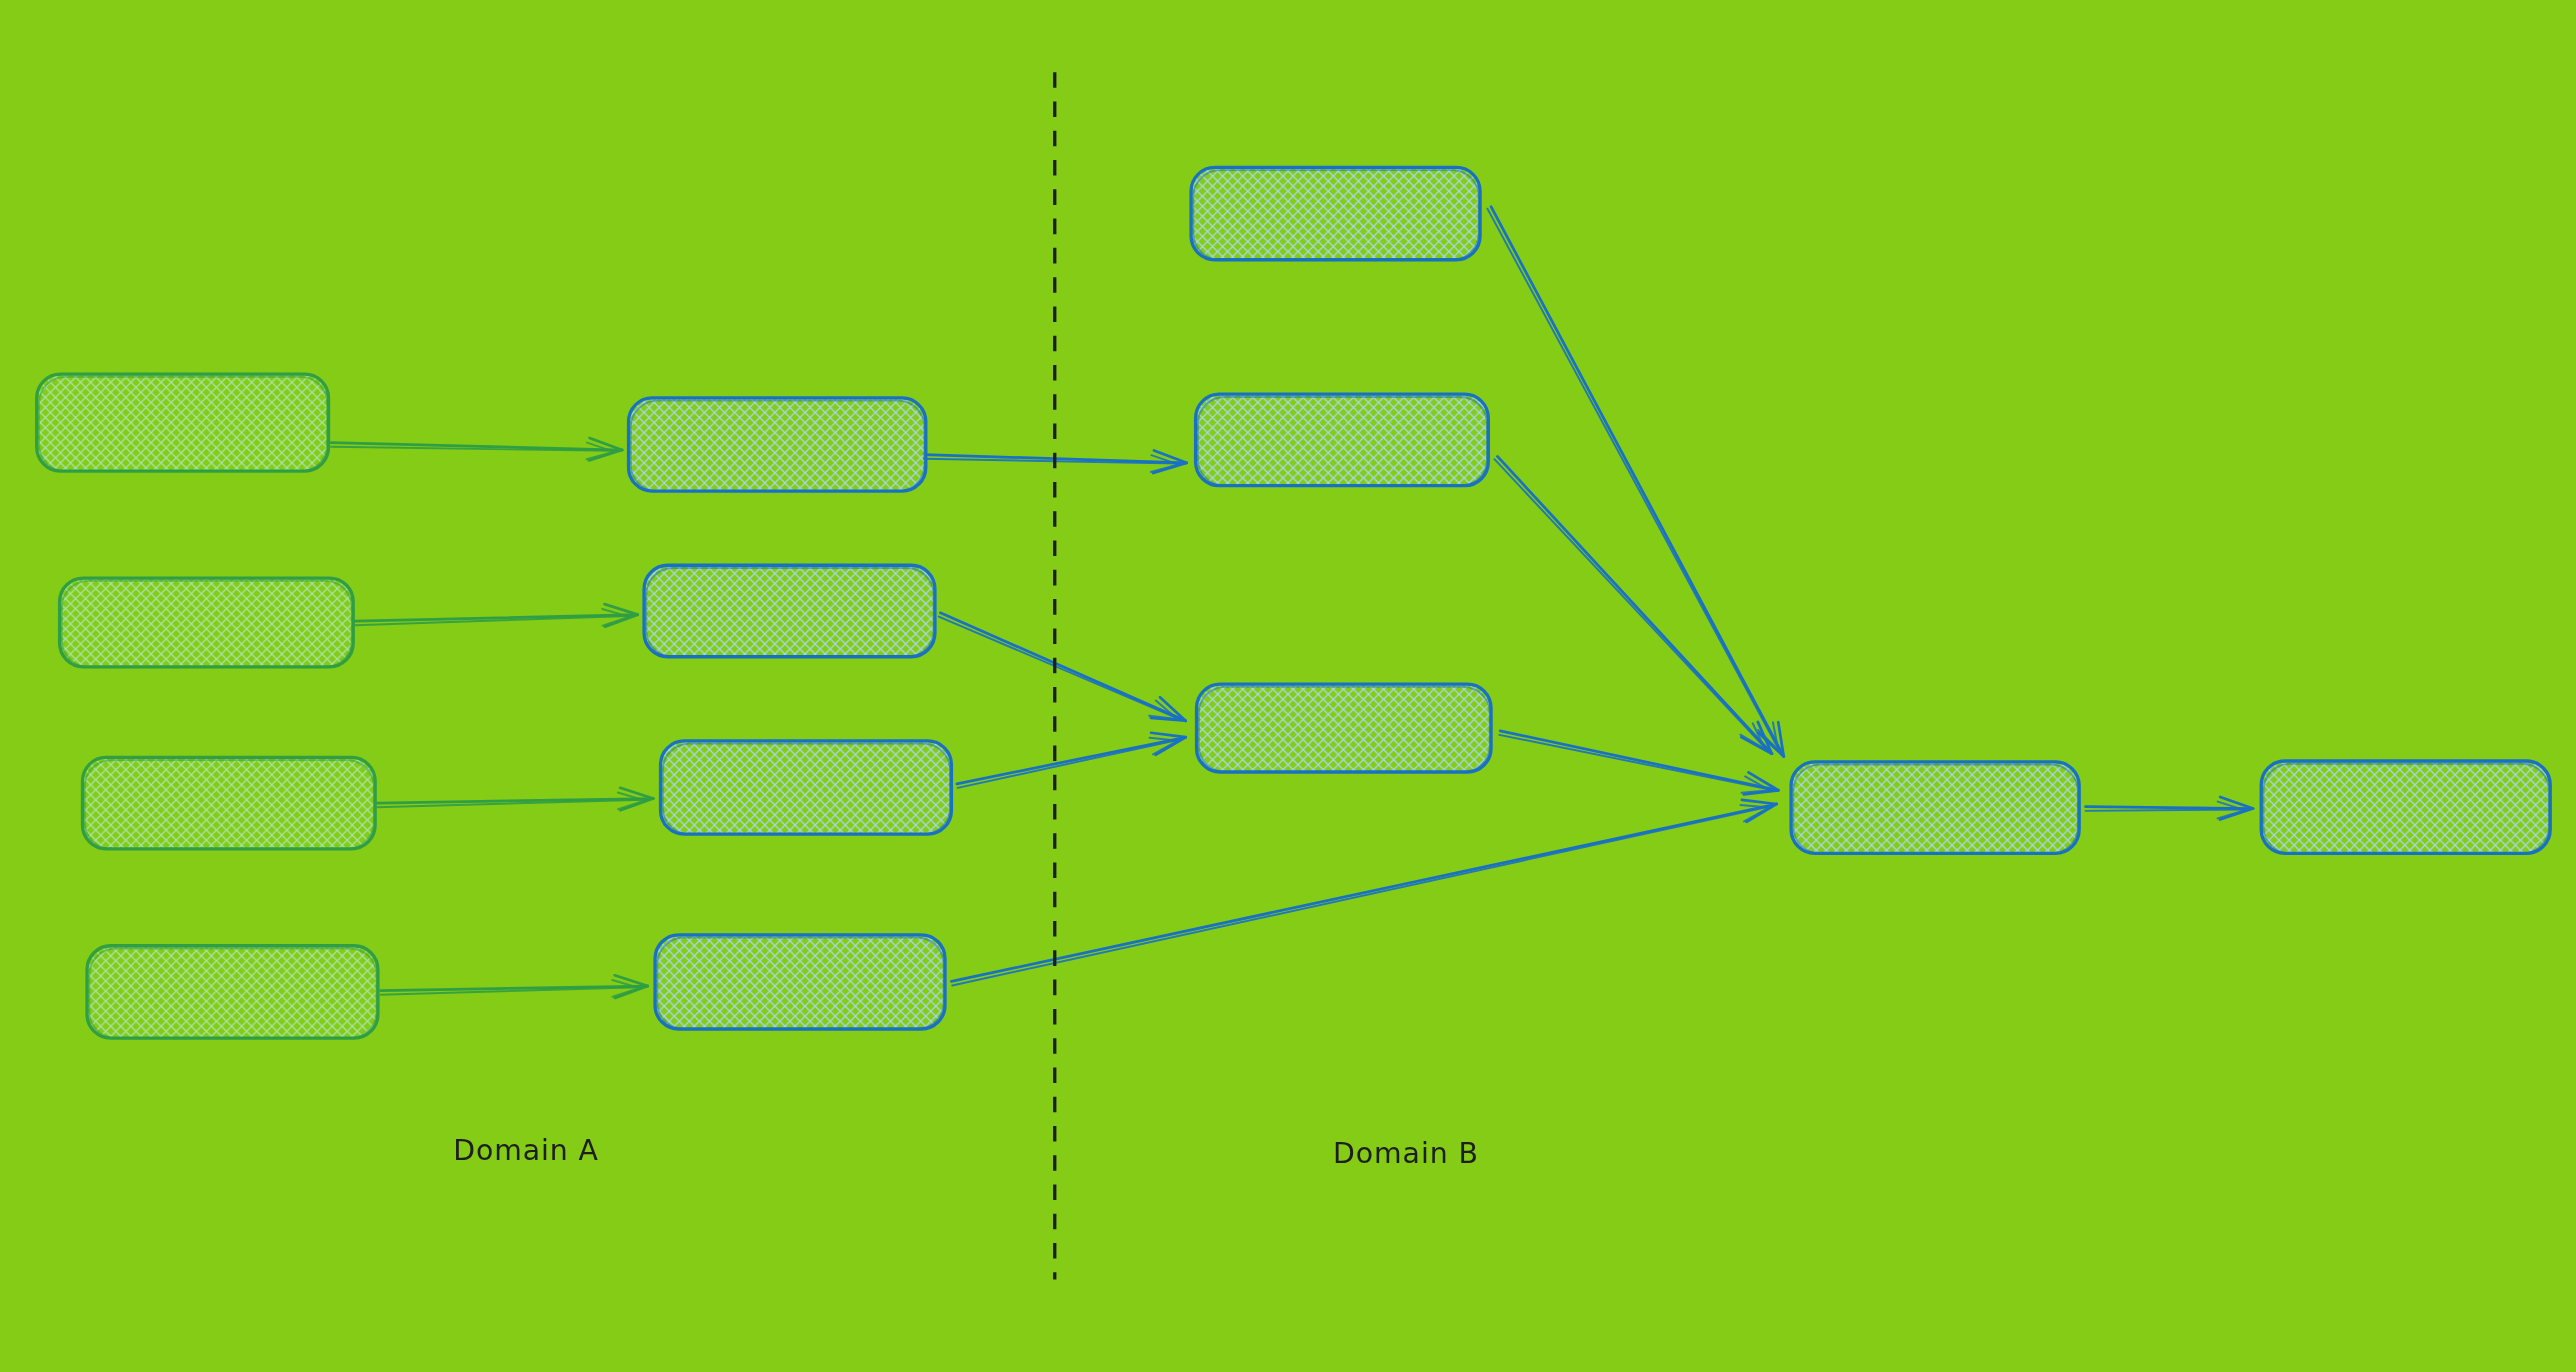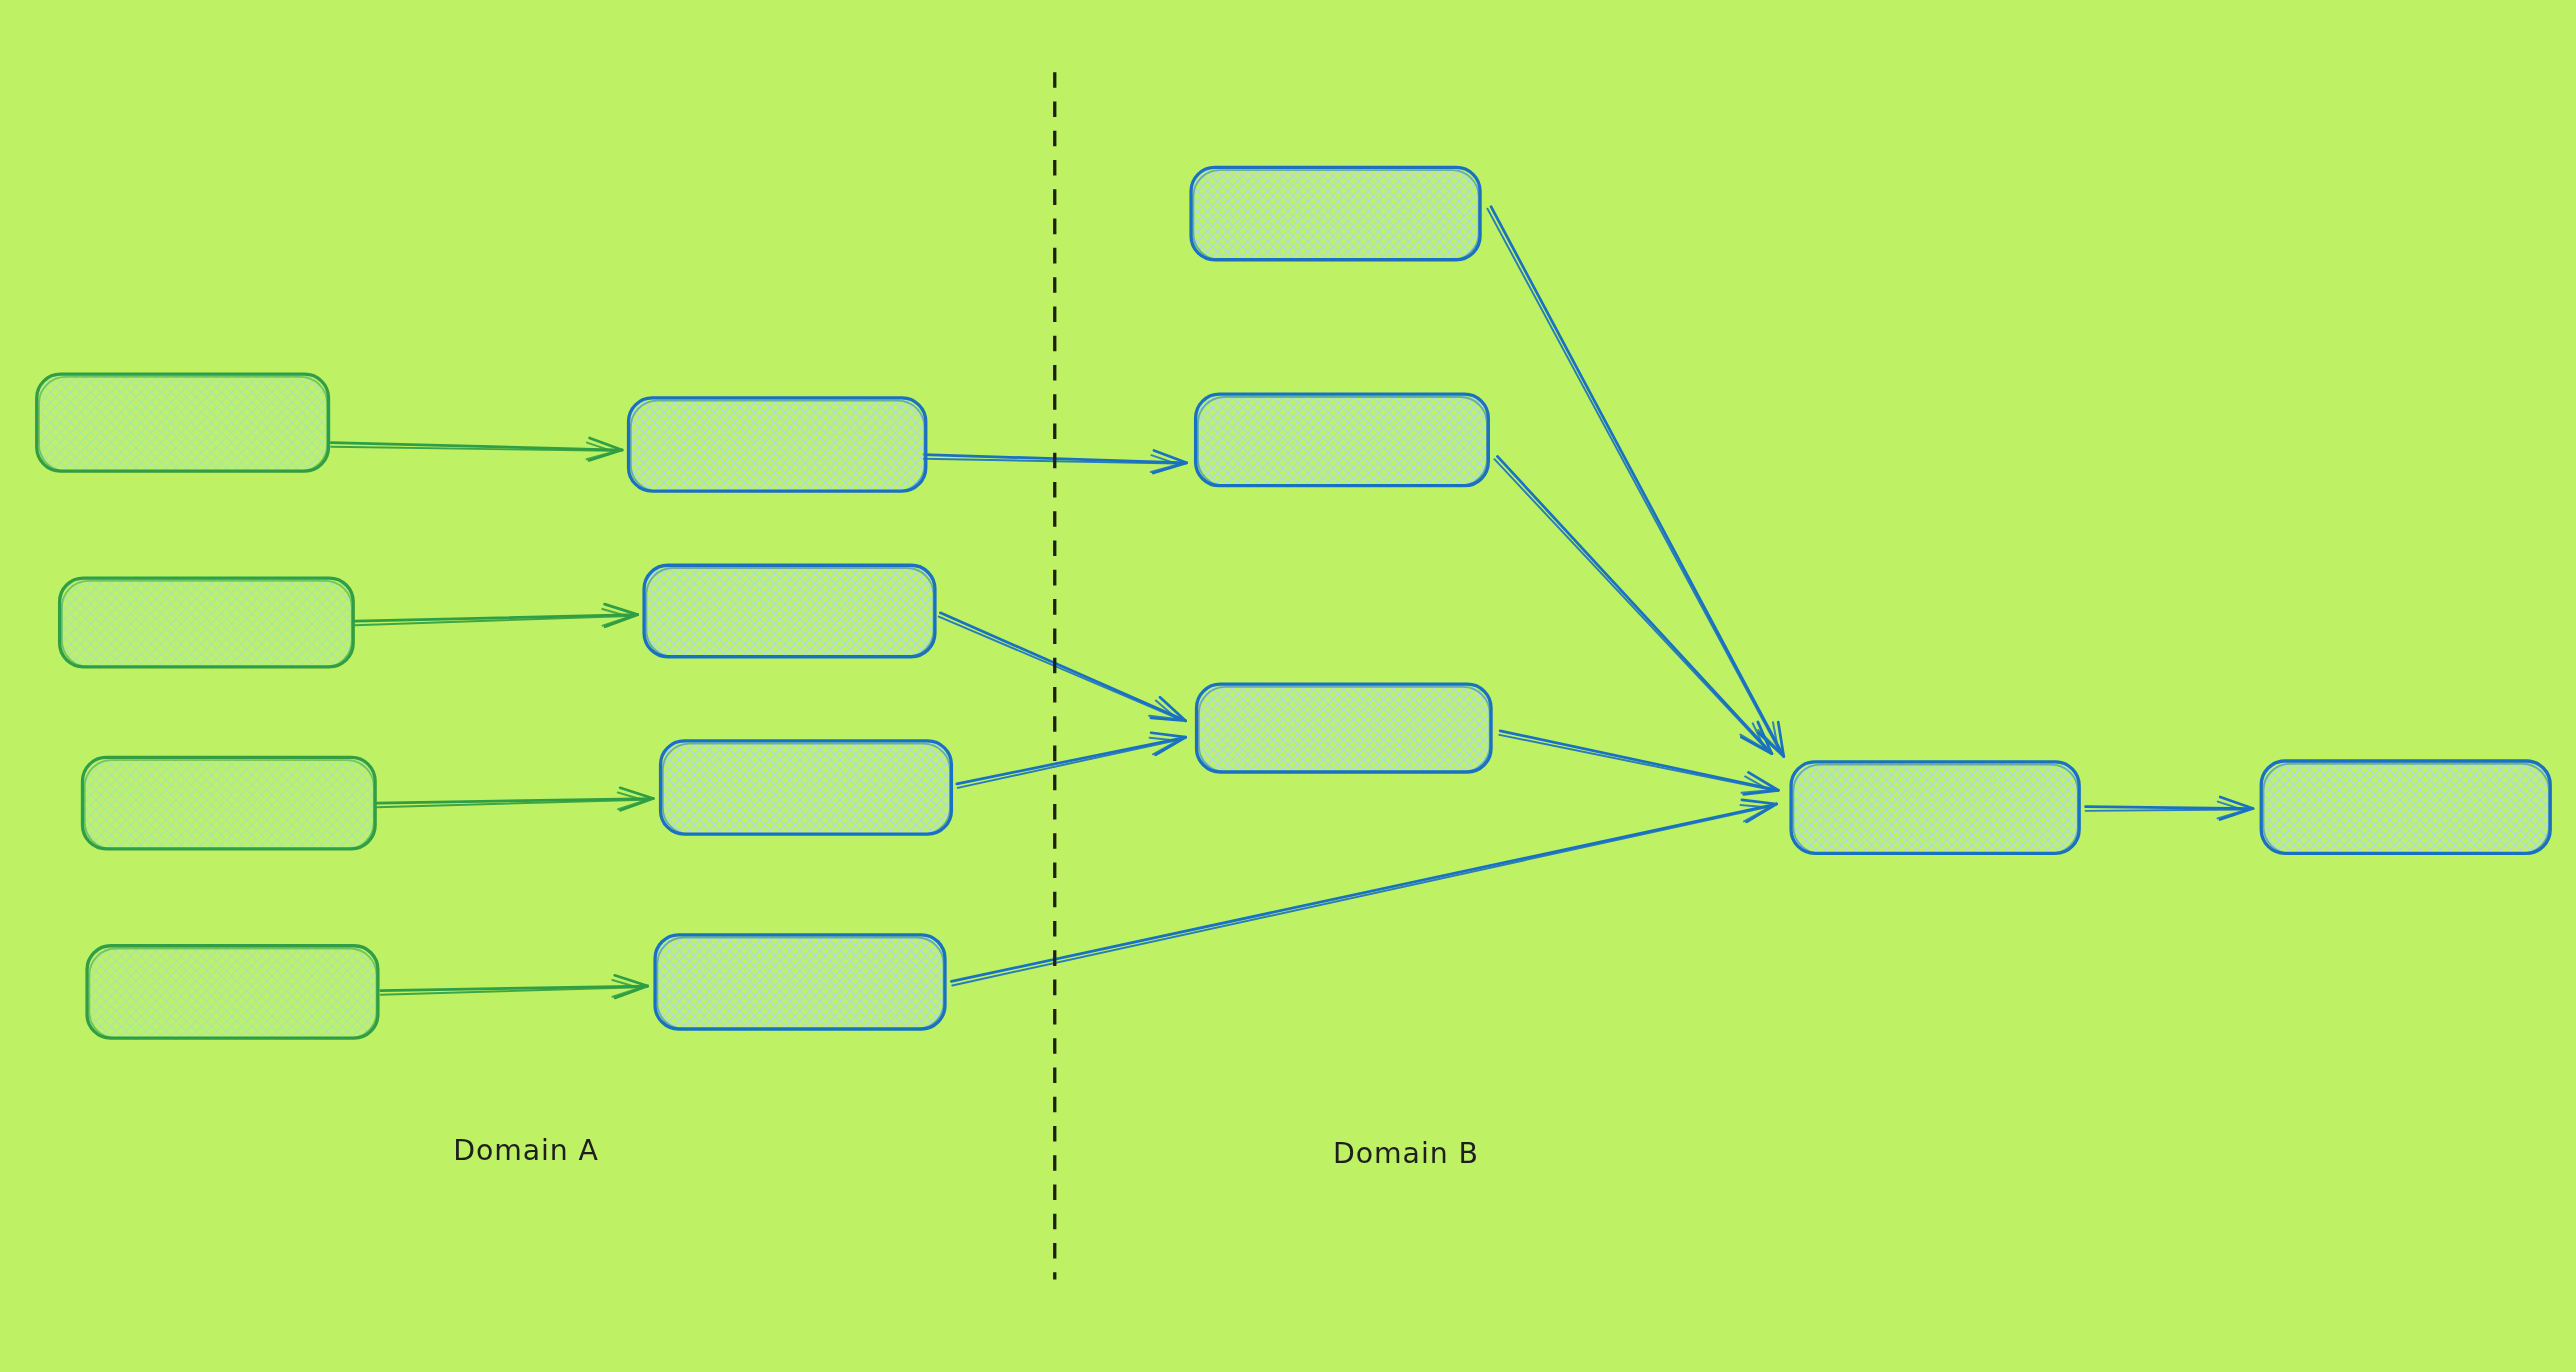--- a/index.html
+++ b/index.html
@@ -5,21 +5,21 @@
   html, body {
     margin: 0;
     padding: 0;
     background: #ffffff;
     font-family: "DejaVu Sans", "Liberation Sans", sans-serif;
   }
   #stage {
     position: relative;
     width: 2576px;
     height: 1372px;
-    background: #bef264;
+    background: #84cc16;
     overflow: hidden;
   }
   svg { display: block; }
   text.domain-label {
     font-family: "DejaVu Sans", "Liberation Sans", sans-serif;
     font-size: 31px;
     letter-spacing: 1px;
   }
 </style>
 </head>

